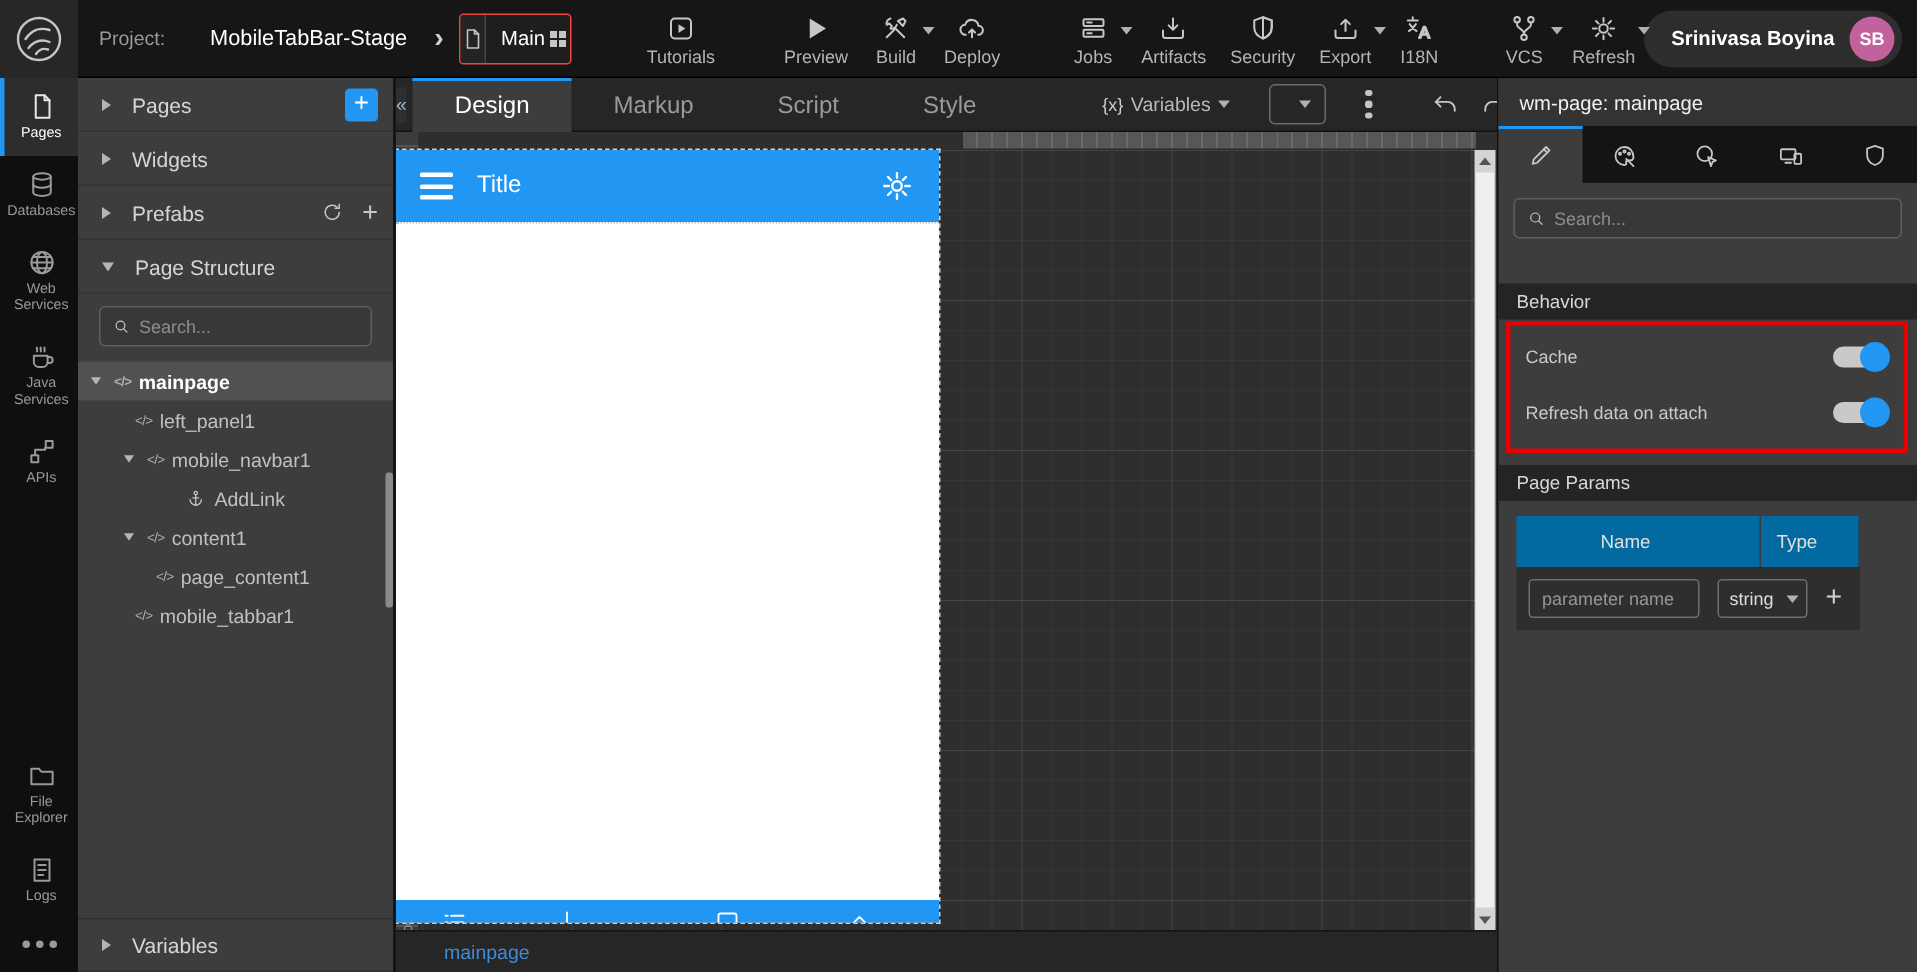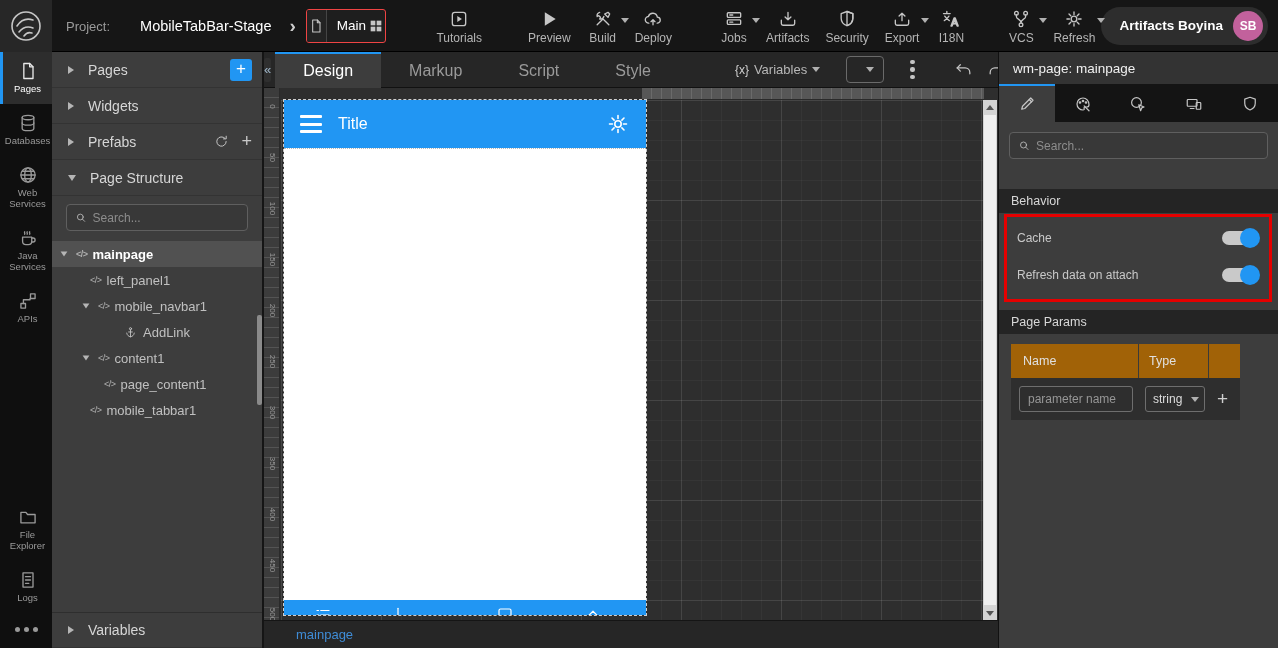--- a/index.html
+++ b/index.html
@@ -83,21 +83,21 @@
   .hruler { position:absolute; left:378px; top:0; width:342px; height:12px; background:#575757; border-bottom:1px solid #2a2a2a;
     background-image:repeating-linear-gradient(to right, transparent 0 9px, #6a6a6a 9px 10px); }
   .gridarea { position:absolute; left:17px; top:12px; width:703px; bottom:0;
     background-color:#2e2e2e;
     background-image:
       linear-gradient(rgba(255,255,255,.035) 1px, transparent 1px),
       linear-gradient(90deg, rgba(255,255,255,.035) 1px, transparent 1px),
       linear-gradient(rgba(255,255,255,.08) 1px, transparent 1px),
       linear-gradient(90deg, rgba(255,255,255,.08) 1px, transparent 1px);
     background-size:20px 20px,20px 20px,100px 100px,100px 100px; }
-  .phone { position:absolute; left:20px; top:12px; width:362px; height:515px; background:#fff; outline:1px dashed #cfcfcf; }
+  .phone { position:absolute; left:0; top:12px; width:362px; height:515px; background:#fff; outline:1px dashed #cfcfcf; }
   .phone-nav { height:48px; background:#2196f3; display:flex; align-items:center; padding:0 16px; gap:16px; }
   .phone-title { color:#fff; font-size:16px; flex:1; }
   .burger { display:flex; flex-direction:column; gap:4.5px; cursor:pointer; }
   .burger i { width:22px; height:3px; background:#fff; border-radius:1px; }
   .phone-content { position:absolute; top:48px; left:0; right:0; bottom:15px; background:#fff; border-top:1px dotted #b9b9b9; }
   .phone-tabbar { position:absolute; left:0; right:0; bottom:0; height:15px; background:#2196f3; overflow:hidden; }
   .ptb-ic { position:absolute; bottom:-9px; }
   .canvas-scroll { position:absolute; right:1px; top:12px; width:14px; bottom:0; background:#d4d4d4; }
   .cs-arrow { position:absolute; left:0; width:14px; height:14px; display:flex; align-items:center; justify-content:center; }
   .cs-up { top:0; } .cs-down { bottom:0; }
@@ -116,21 +116,21 @@
   .insp-search-wrap { padding:10px 10px 0; }
   .section-head { height:24px; background:#242424; display:flex; align-items:center; padding-left:12px; color:#d8d8d8; font-size:12.5px; margin-top:0; }
   .behavior-head { margin-top:30px; }
   .red-box { border:3px solid #e60000; margin:1px 6px 0 5px; padding:2px 0 6px; }
   .prop-row { height:37px; display:flex; align-items:center; padding:0 10px; }
   .prop-label { color:#c9c9c9; font-size:12px; flex:1; }
   .toggle { width:37px; height:14px; background:#c9c9c9; border-radius:8px; position:relative; cursor:pointer; flex:0 0 37px; }
   .toggle .knob { position:absolute; right:-1px; top:-3px; width:20px; height:20px; border-radius:50%; background:#2196f3; }
   .params-head { margin-top:8px; }
   .params-table { margin:10px 38px 0 12px; }
-  .pt-header { display:flex; background:#a16207; height:34px; align-items:center; color:#e0e0e0; font-size:12.5px; }
+  .pt-header { display:flex; background:#0369a1; height:34px; align-items:center; color:#e0e0e0; font-size:12.5px;padding-left:44px; }
   .pt-header .c-name { width:128px; padding-left:12px; border-right:1px solid #3a3a3a; align-self:stretch; display:flex; align-items:center; }
   .pt-header .c-type { width:70px; padding-left:10px; border-right:1px solid #3a3a3a; align-self:stretch; display:flex; align-items:center; }
   .pt-header .c-add { flex:1; }
   .pt-body { display:flex; background:#2e2e2e; height:42px; align-items:center; }
   .pt-body .c-name { width:128px; padding-left:8px; }
   .pt-body .c-type { width:70px; padding-left:6px; }
   .param-input { width:114px; height:26px; background:transparent; border:1px solid #6e6e6e; border-radius:3px; color:#eab308; font-size:12px; padding:0 8px; outline:none; font-family:inherit; }
   .param-input::placeholder { color:#969696; }
   .type-select { position:relative; width:60px; height:26px; border:1px solid #6e6e6e; border-radius:3px; display:flex; align-items:center; background:#2e2e2e; }
   .type-select select { appearance:none; -webkit-appearance:none; width:100%; background:transparent; border:none; outline:none; color:#ddd; font-size:12px; padding:0 16px 0 7px; font-family:inherit; }
@@ -265,21 +265,21 @@
         <svg width="20" height="20" viewBox="0 0 24 24">
             <circle cx="12" cy="12" r="3.4"></circle>
             <path d="M12 3.5v3M12 17.5v3M3.5 12h3M17.5 12h3M6 6l2.1 2.1M15.9 15.9L18 18M18 6l-2.1 2.1M8.1 15.9L6 18"></path>
           </svg>
         <span class="lbl">Refresh</span>
         <span class="dd chev-dn"></span>
       </div>
     </div>
 
     <div class="user-pill">
-      <span class="user-name">Artifacts Boyina</span>
+      <span class="user-name">Srinivasa Boyina</span>
       <span class="avatar" style="background:#c2619c">SB</span>
     </div>
   </div>
 
   <div class="sidebar">
     <div class="sb-item active">
       <svg class="gray" width="20" height="20" viewBox="0 0 24 24">
           <path d="M7 3h7l4 4v14H7z"></path>
           <path d="M14 3v4h4"></path>
         </svg>

